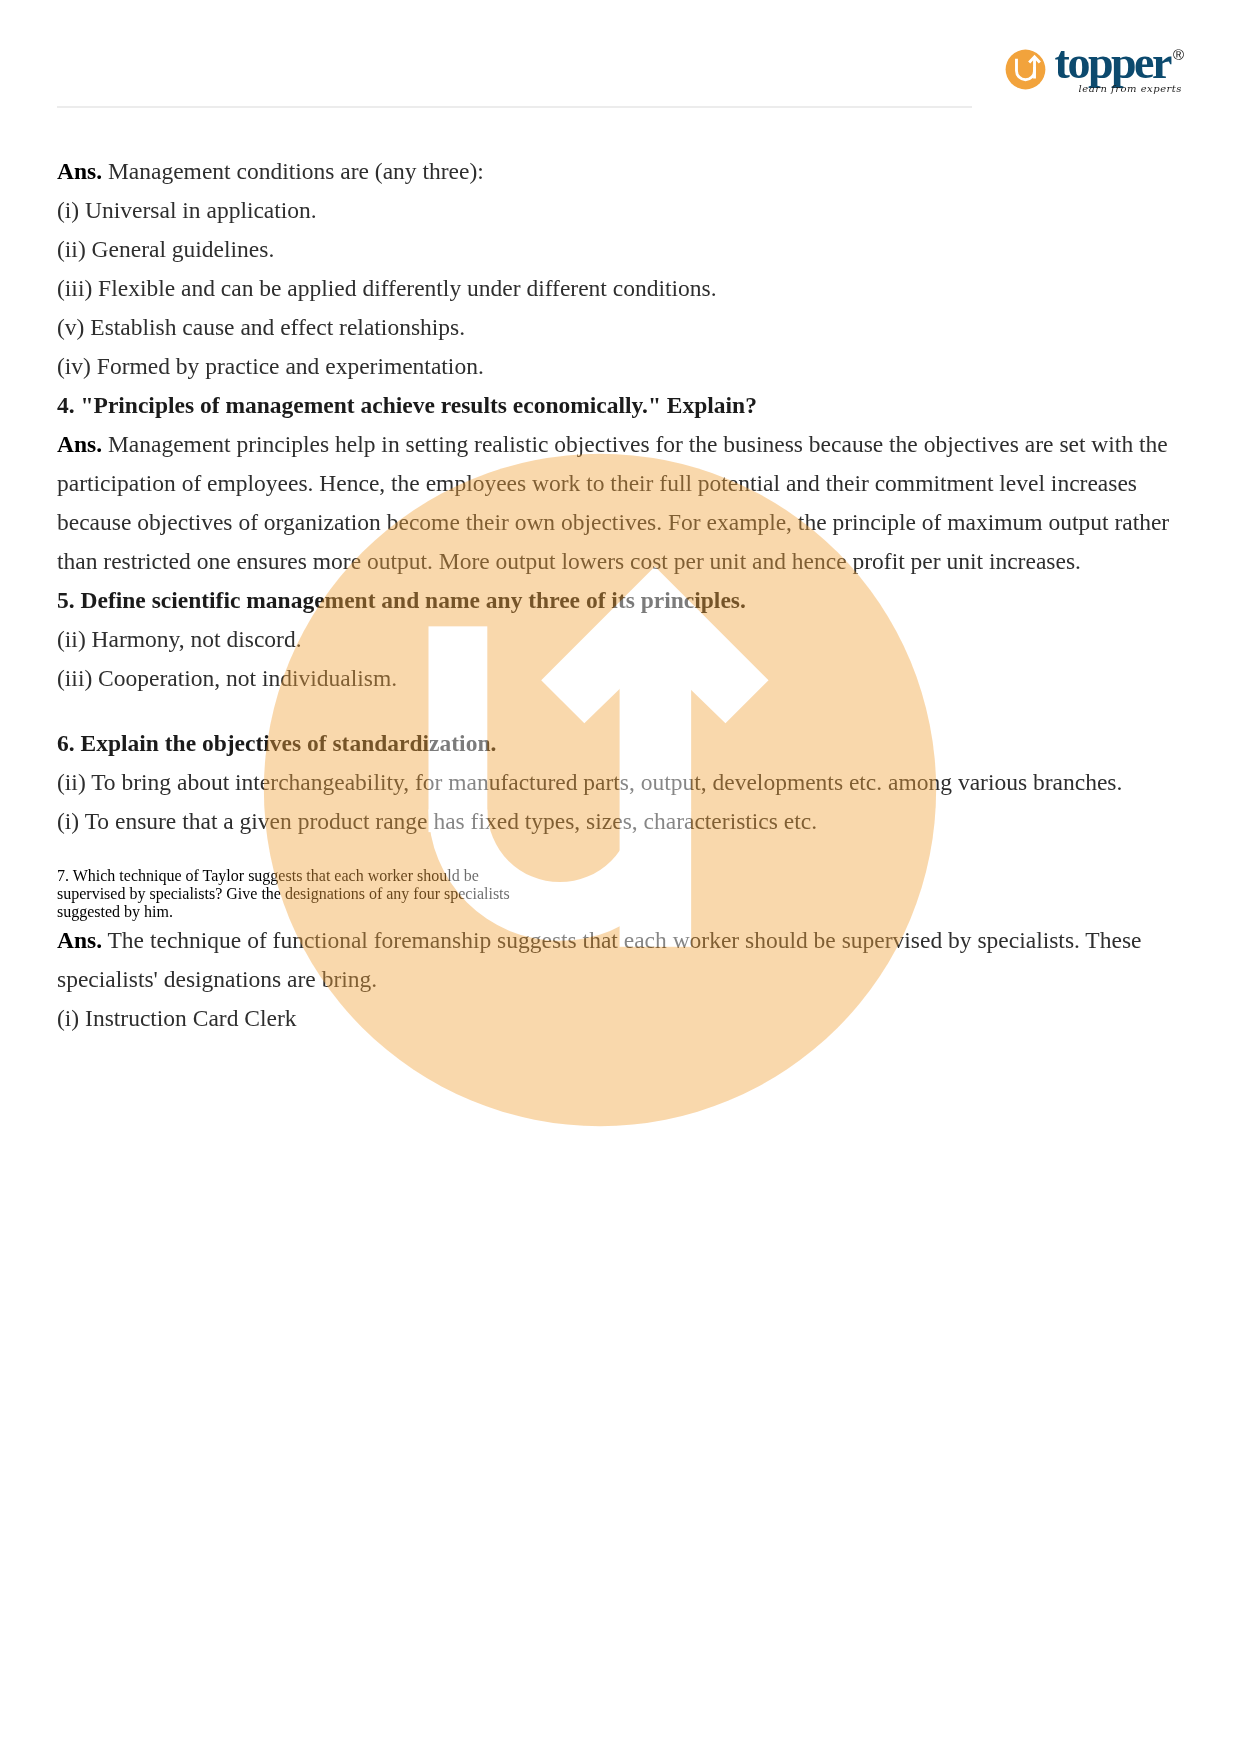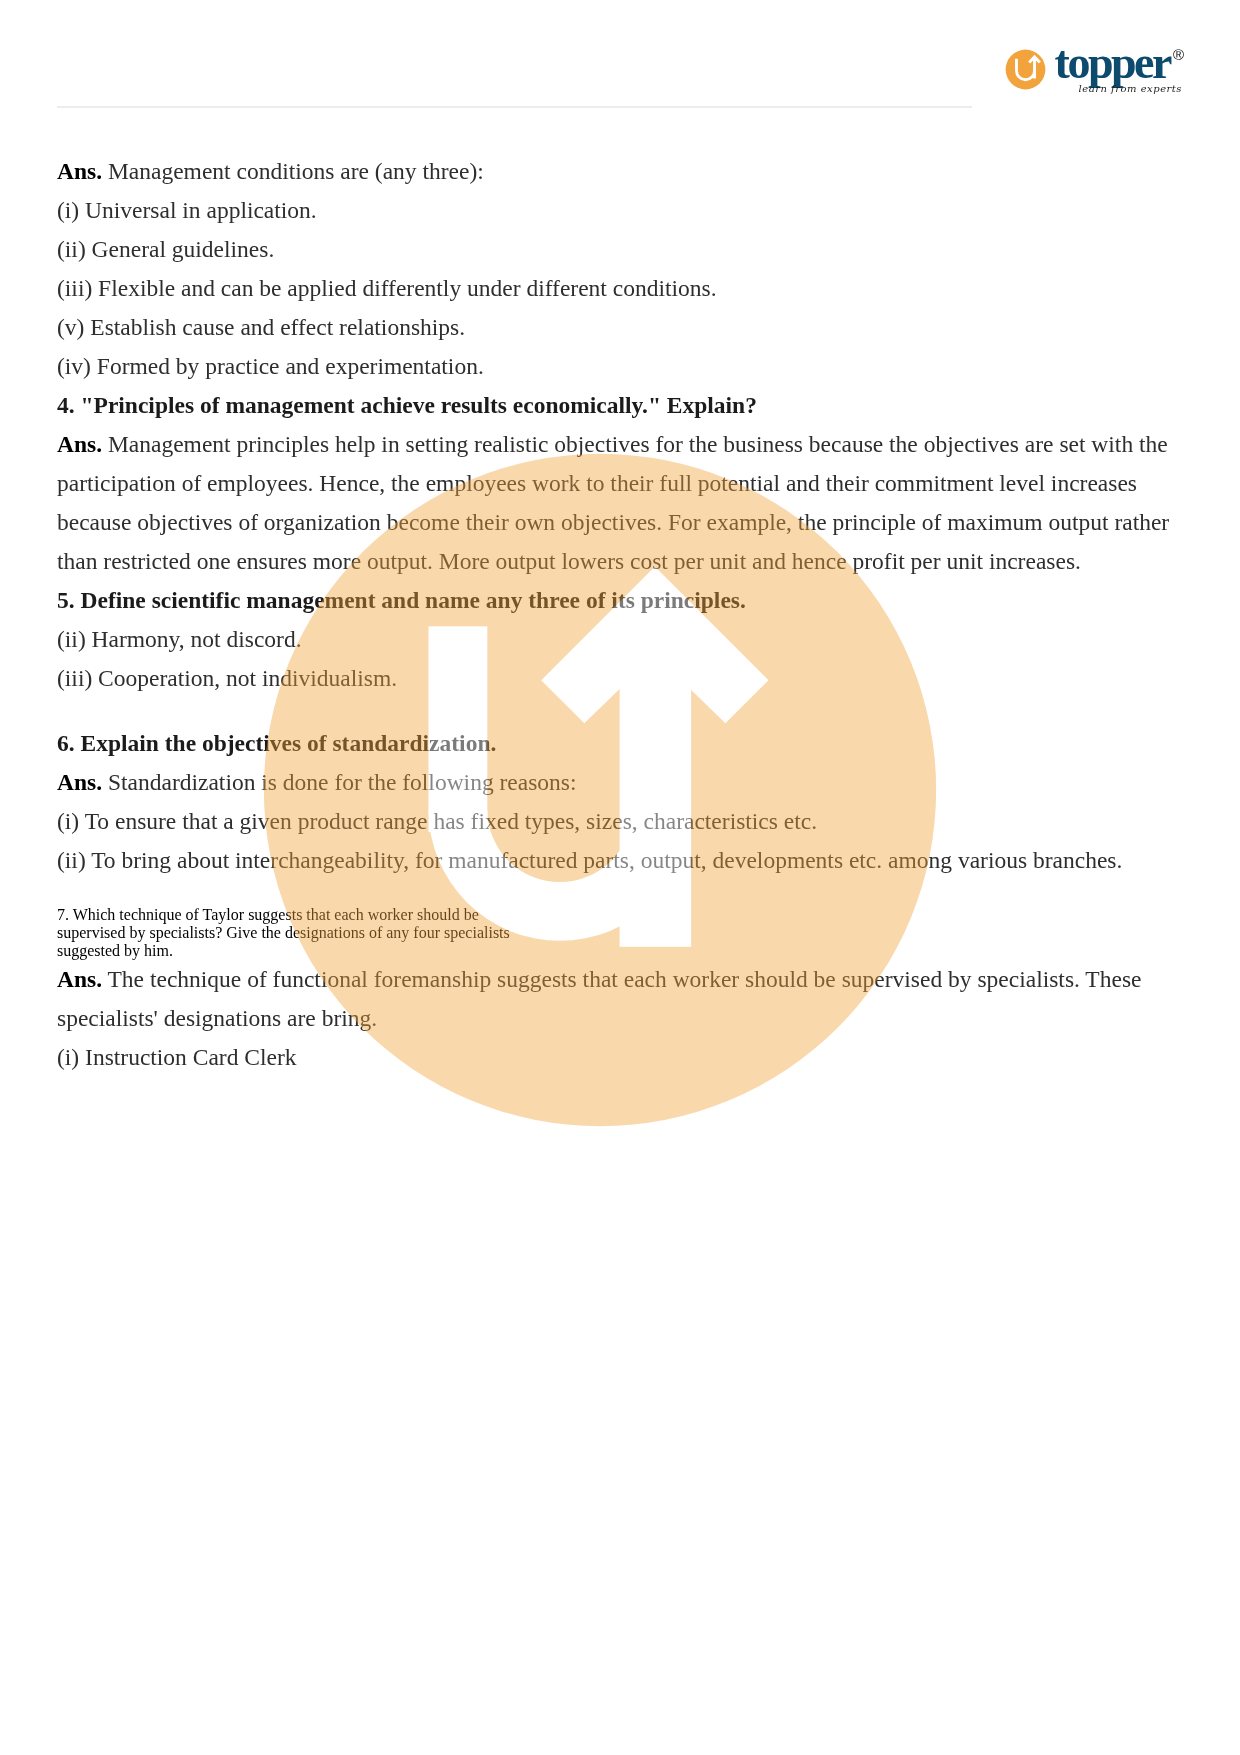--- a/index.html
+++ b/index.html
@@ -71,23 +71,22 @@
     <p>(iv) Formed by practice and experimentation.</p>
 
     <p class="q">4. "Principles of management achieve results economically." Explain?</p>
     <p><b>Ans.</b> <span>Management principles help in setting realistic objectives for the business because the objectives are set with the participation of employees. Hence, the employees work to their full potential and their commitment level increases because objectives of organization become their own objectives. For example, the principle of maximum output rather than restricted one ensures more output. More output lowers cost per unit and hence profit per unit increases.</span></p>
 
     <p class="q">5. Define scientific management and name any three of its principles.</p>
     <p>(ii) Harmony, not discord.</p>
     <p>(iii) Cooperation, not individualism.</p>
 
     <p class="q sp">6. Explain the objectives of standardization.</p>
-    <p><b>Ans.</b> <span>Standardization is done for the following reasons:</span></p>
+    <p>(ii) To bring about interchangeability, for manufactured parts, output, developments etc. among various branches.</p>
     <p>(i) To ensure that a given product range has fixed types, sizes, characteristics etc.</p>
-    <p>(ii) To bring about interchangeability, for manufactured parts, output, developments etc. among various branches.</p>
 
     <p class="q sp">
       </p>
       <div>7. Which technique of Taylor suggests that each worker should be</div>
       <div>supervised by specialists? Give the designations of any four specialists</div>
       <div>suggested by him.</div>
     <p></p>
     <p><b>Ans.</b> <span>The technique of functional foremanship suggests that each worker should be supervised by specialists. These specialists' designations are bring.</span></p>
     <p>(i) Instruction Card Clerk</p>
 

